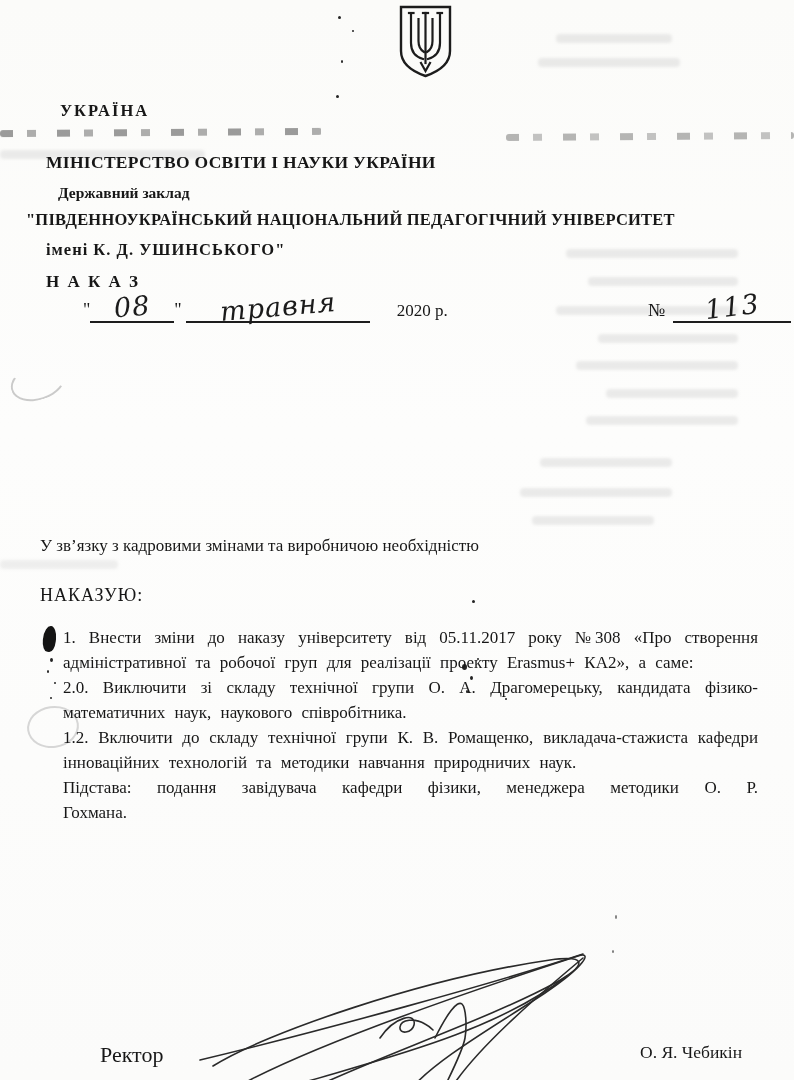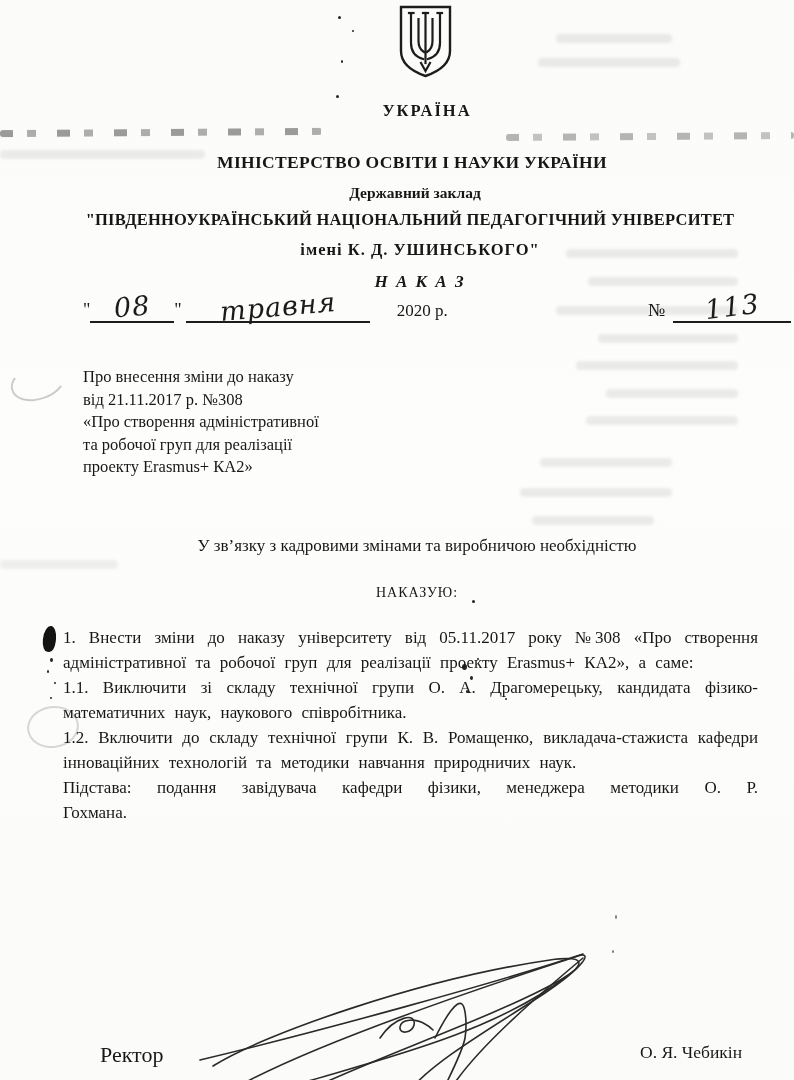--- a/index.html
+++ b/index.html
@@ -1,21 +1,21 @@
 <!DOCTYPE html>
 <html><head>
 <meta charset="utf-8">
 <style>
   html,body{margin:0;padding:0;background:#e8e8e8;}
   .page{
     position:relative;width:794px;height:1080px;overflow:hidden;
     background:linear-gradient(180deg,#fbfbf9 0%,#fdfdfc 40%,#fbfbfa 100%);
     font-family:"Liberation Serif", serif;color:#171717;
   }
-  .cline{position:absolute;left:0;width:794px;text-align:center;box-sizing:border-box;white-space:nowrap;}
+  .cline{position:absolute;left:0;width:794px;text-align:left;box-sizing:border-box;white-space:nowrap;}
   .b{font-weight:bold;}
 
   
   .emblem{position:absolute;left:398px;top:5px;width:55px;height:74px;}
   .emblem svg{display:block;}
 
   
   .date-row{position:absolute;left:83px;top:294px;width:708px;display:flex;align-items:flex-end;font-size:17px;}
   .q{padding-bottom:2px;font-size:18px;}
   .hw-line{border-bottom:2px solid #1d1d1d;text-align:center;}
@@ -108,52 +108,45 @@
         <path d="M34.5 14 V36 C34.5 42 32.5 45 29 47"></path>
         <path d="M23 58 L27.5 66 L32 58"></path>
         <path d="M11 8 H15.5"></path>
           <path d="M39.5 8 H44"></path>
           <path d="M25 8 H30"></path>
       </g>
     </svg>
   </div>
 
   <div class="cline b" style="top:101px;padding-left:60px;font-size:16.5px;letter-spacing:2px;">УКРАЇНА</div>
-  <div class="cline b" style="top:152px;padding-left:30px;font-size:17.5px;letter-spacing:.3px;">МІНІСТЕРСТВО ОСВІТИ І НАУКИ УКРАЇНИ</div>
-  <div class="cline b" style="top:184px;padding-left:36px;font-size:15.5px;">Державний заклад</div>
+  <div class="cline b" style="top:152px;padding-left:46px;font-size:17.5px;letter-spacing:.3px;">МІНІСТЕРСТВО ОСВІТИ І НАУКИ УКРАЇНИ</div>
+  <div class="cline b" style="top:184px;padding-left:58px;font-size:15.5px;">Державний заклад</div>
   <div class="cline b" style="top:210px;padding-left:26px;font-size:16.5px;letter-spacing:.2px;">"ПІВДЕННОУКРАЇНСЬКИЙ НАЦІОНАЛЬНИЙ  ПЕДАГОГІЧНИЙ УНІВЕРСИТЕТ</div>
   <div class="cline b" style="top:240px;padding-left:46px;font-size:16.5px;letter-spacing:1px;">імені  К. Д. УШИНСЬКОГО"</div>
-  <div class="cline b" style="top:272px;padding-left:46px;font-size:17px;letter-spacing:2px;font-style:italic;">Н А К А З</div>
+  <div class="cline b" style="top:272px;padding-left:46px;font-size:17px;letter-spacing:2px;">Н А К А З</div>
 
   <div class="date-row">
     <span class="q">"</span>
     <span class="hw-line day-line"><span class="hw"><i>08</i></span></span>
     <span class="q">"</span>
     <span class="hw-line month-line"><span class="hw"><i>травня</i></span></span>
     <span class="year">2020 р.</span>
     <span class="no-group">
       <span class="no-label">№</span>
       <span class="hw-line num-line"><span class="hw"><i>113</i></span></span>
     </span>
   </div>
 
-  <div class="subject">
-    <div>Про внесення зміни до наказу</div>
-    <div>від 21.11.2017 р. №308</div>
-    <div>«Про створення адміністративної</div>
-    <div>та робочої груп для реалізації</div>
-    <div>проекту Erasmus+ КА2»</div>
-  </div>
 
   <div class="cline" style="top:536px;padding-left:40px;font-size:17px;">У зв’язку з кадровими змінами та виробничою необхідністю</div>
-  <div class="cline" style="top:585px;padding-left:40px;font-size:14px;letter-spacing:1px;">НАКАЗУЮ:</div>
+  <div class="cline" style="top:585px;padding-left:40px;font-size:18px;letter-spacing:1px;">НАКАЗУЮ:</div>
 
   <div class="body-block">
     <p>1. Внести зміни до наказу університету від 05.11.2017 року №308 «Про створення адміністративної та робочої груп для реалізації проекту Erasmus+ КА2», а саме:</p>
-    <p>1.1. Виключити зі складу технічної групи О. А. Драгомерецьку, кандидата фізико-математичних наук, наукового співробітника.</p>
+    <p>2.0. Виключити зі складу технічної групи О. А. Драгомерецьку, кандидата фізико-математичних наук, наукового співробітника.</p>
     <p>1.2. Включити до складу технічної групи К. В. Ромащенко, викладача-стажиста кафедри інноваційних технологій та методики навчання природничих наук.</p>
     <p class="p-wide">Підстава: подання завідувача кафедри фізики, менеджера методики О. Р. Гохмана.</p>
   </div>
 
   <svg class="sig-svg" width="430" height="142" viewBox="0 0 430 142">
     <g fill="none" stroke="#2a2a2a" stroke-width="1.6" stroke-linecap="round">
       <path d="M 18 128 C 70 95, 230 40, 355 22 C 390 17, 395 25, 360 45 C 300 78, 180 120, 118 150"></path>
       <path d="M 40 150 C 120 105, 300 45, 383 18 C 398 13, 390 28, 350 55 C 300 88, 240 122, 215 152"></path>
       <path d="M 5 122 C 130 92, 300 45, 388 16"></path>
       <path d="M 185 100 C 200 78, 222 74, 219 87 C 217 95, 204 97, 205 89 C 206 81, 220 80, 230 86 C 234 88, 236 90, 238 92"></path>

